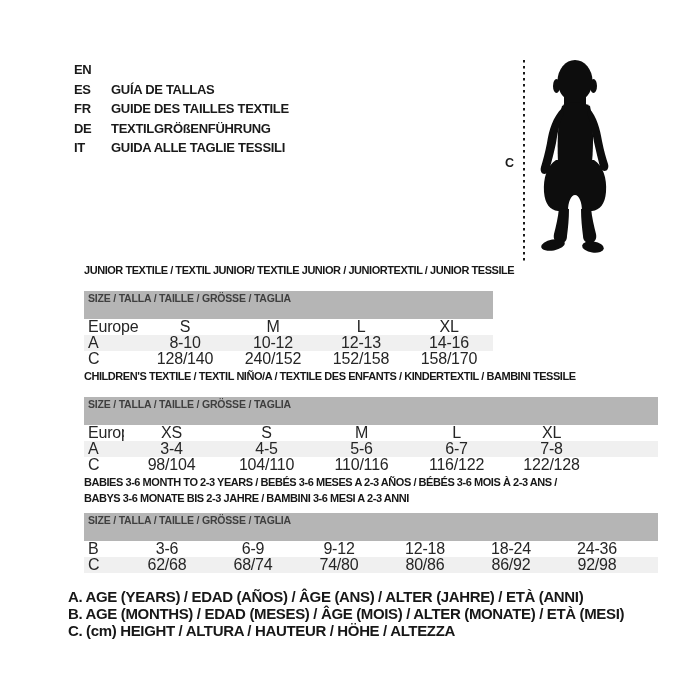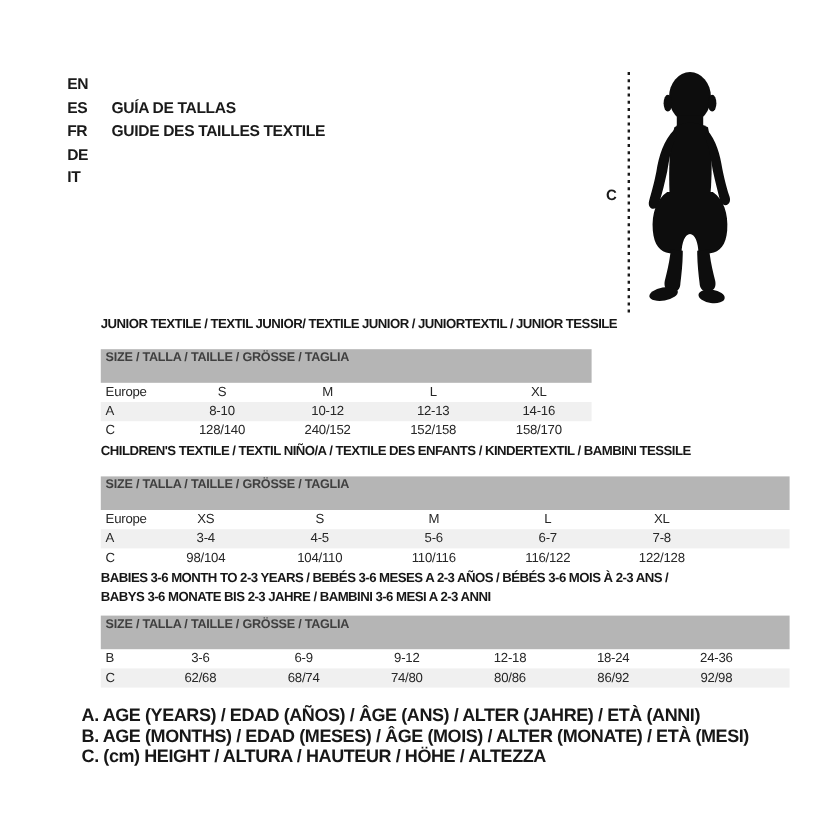--- a/index.html
+++ b/index.html
@@ -1,20 +1,20 @@
 <!DOCTYPE html>
 <html><head>
 <meta charset="utf-8">
 <style>
   html,body{margin:0;padding:0;background:#ffffff;}
   .canvas{position:relative;width:700px;height:700px;background:#ffffff;overflow:hidden;
           font-family:"Liberation Sans","DejaVu Sans",sans-serif;color:#1a1a1a;}
 
   
-  .lang-block{position:absolute;left:56px;top:60px;}
+  .lang-block{position:absolute;left:74px;top:60px;}
   .lang-row{display:flex;line-height:19.5px;font-size:13px;font-weight:700;letter-spacing:-0.3px;}
   .lang-code{width:37px;flex:0 0 37px;}
 
   
   .figure{position:absolute;left:500px;top:48px;width:140px;height:220px;}
   .figure svg{position:absolute;left:0;top:0;}
   .figure-c{position:absolute;left:5px;top:108px;font-size:12.5px;font-weight:700;}
 
   
   .section{position:absolute;left:68px;margin-left:16px;}
@@ -23,21 +23,21 @@
   .sec3{top:474px;}
   .section-title{font-size:11px;font-weight:700;letter-spacing:-0.45px;line-height:13px;
                  white-space:pre-line;color:#171717;}
   .sec3 .section-title{line-height:16px;}
   .table{margin-top:14px;}
   .sec3 .table{margin-top:7px;}
   .sec1 .table{width:409px;}
   .sec2 .table,.sec3 .table{width:574px;}
   .bar{height:28px;line-height:15px;background:#b5b5b5;color:#3f3f3f;font-size:10.5px;
        font-weight:700;letter-spacing:-0.2px;padding-left:4px;box-sizing:border-box;}
-  .row{display:grid;height:16px;line-height:16px;font-size:11px;letter-spacing:-0.2px;color:#262626;}
+  .row{display:grid;height:16px;line-height:16px;font-size:16px;letter-spacing:-0.2px;color:#262626;}
   .row.striped{background:#f0f0f0;}
   .sec1 .row{grid-template-columns:57px repeat(4,88px);}
   .sec2 .row{grid-template-columns:40px repeat(5,95px);}
   .sec3 .row{grid-template-columns:40px repeat(6,86px);}
   .cell{text-align:center;overflow:hidden;}
   .cell.label{text-align:left;padding-left:4px;}
 
   
   .footnotes{position:absolute;left:68px;top:588px;}
   .footnote{font-size:15px;font-weight:700;letter-spacing:-0.35px;line-height:17px;color:#171717;}
@@ -54,23 +54,25 @@
     <div class="lang-row">
       <span class="lang-code">ES</span>
       <span class="lang-label">GUÍA DE TALLAS</span>
     </div>
     <div class="lang-row">
       <span class="lang-code">FR</span>
       <span class="lang-label">GUIDE DES TAILLES TEXTILE</span>
     </div>
     <div class="lang-row">
       <span class="lang-code">DE</span>
+      <span class="lang-label">TEXTILGRÖßENFÜHRUNG</span>
     </div>
     <div class="lang-row">
       <span class="lang-code">IT</span>
+      <span class="lang-label">GUIDA ALLE TAGLIE TESSILI</span>
     </div>
   </div>
 
   <div class="figure">
     <svg width="140" height="220" viewBox="0 0 140 220">
       <line x1="24" y1="12" x2="24" y2="214" stroke="#1a1a1a" stroke-width="2" stroke-dasharray="2.5 3.5"></line>
       <g fill="#0d0d0d">
         <ellipse cx="75" cy="33" rx="17.5" ry="21"></ellipse>
         <ellipse cx="56.5" cy="38" rx="3.5" ry="7"></ellipse>
         <ellipse cx="93.5" cy="38" rx="3.5" ry="7"></ellipse>

